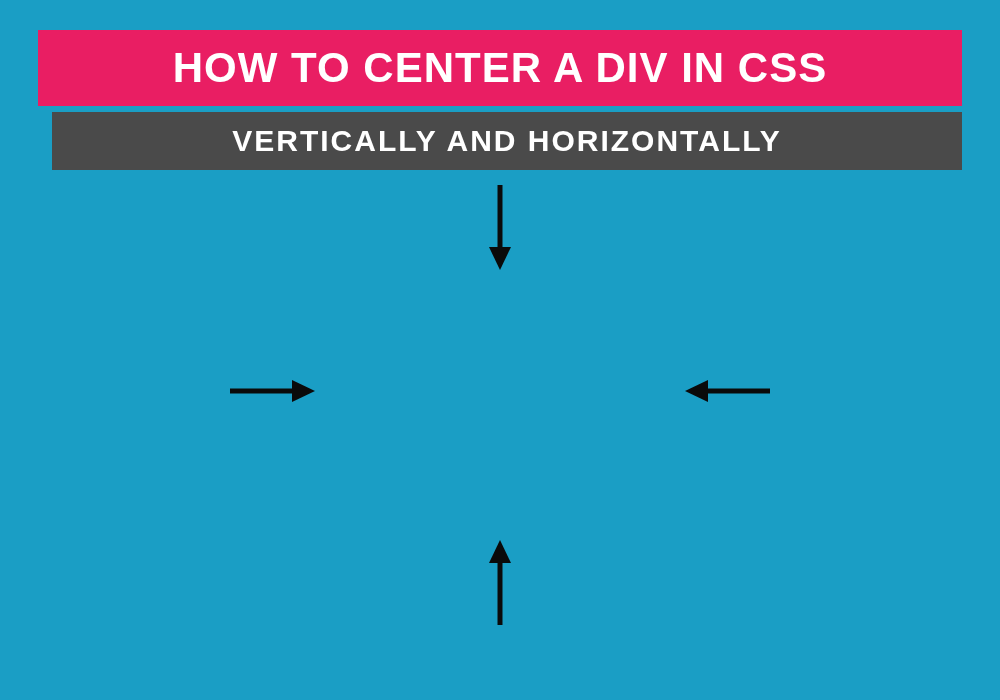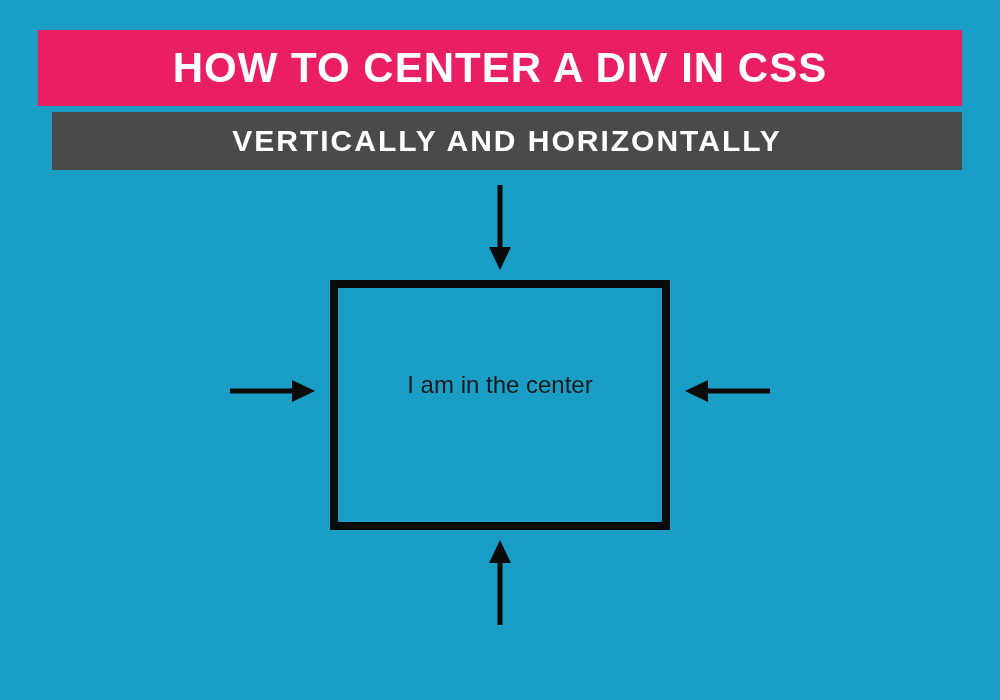--- a/index.html
+++ b/index.html
@@ -68,23 +68,20 @@
 
 <div class="title-bar">
   <span>HOW TO CENTER A DIV IN CSS</span>
 </div>
 <div class="subtitle-bar">
   <span>VERTICALLY AND HORIZONTALLY</span>
 </div>
 
 <div class="diagram-area">
 
-  <div class="center-box">
-    <span class="center-text">I am in the center</span>
-  </div>
 
   <svg class="arrow" style="left:487px; top:15px;" width="26" height="85" viewBox="0 0 26 85">
     <line x1="13" y1="0" x2="13" y2="68" stroke="#0a0a0a" stroke-width="5"></line>
     <polygon points="13,85 2,62 24,62" fill="#0a0a0a"></polygon>
   </svg>
 
   <svg class="arrow" style="left:487px; top:370px;" width="26" height="85" viewBox="0 0 26 85">
     <line x1="13" y1="17" x2="13" y2="85" stroke="#0a0a0a" stroke-width="5"></line>
     <polygon points="13,0 2,23 24,23" fill="#0a0a0a"></polygon>
   </svg>

